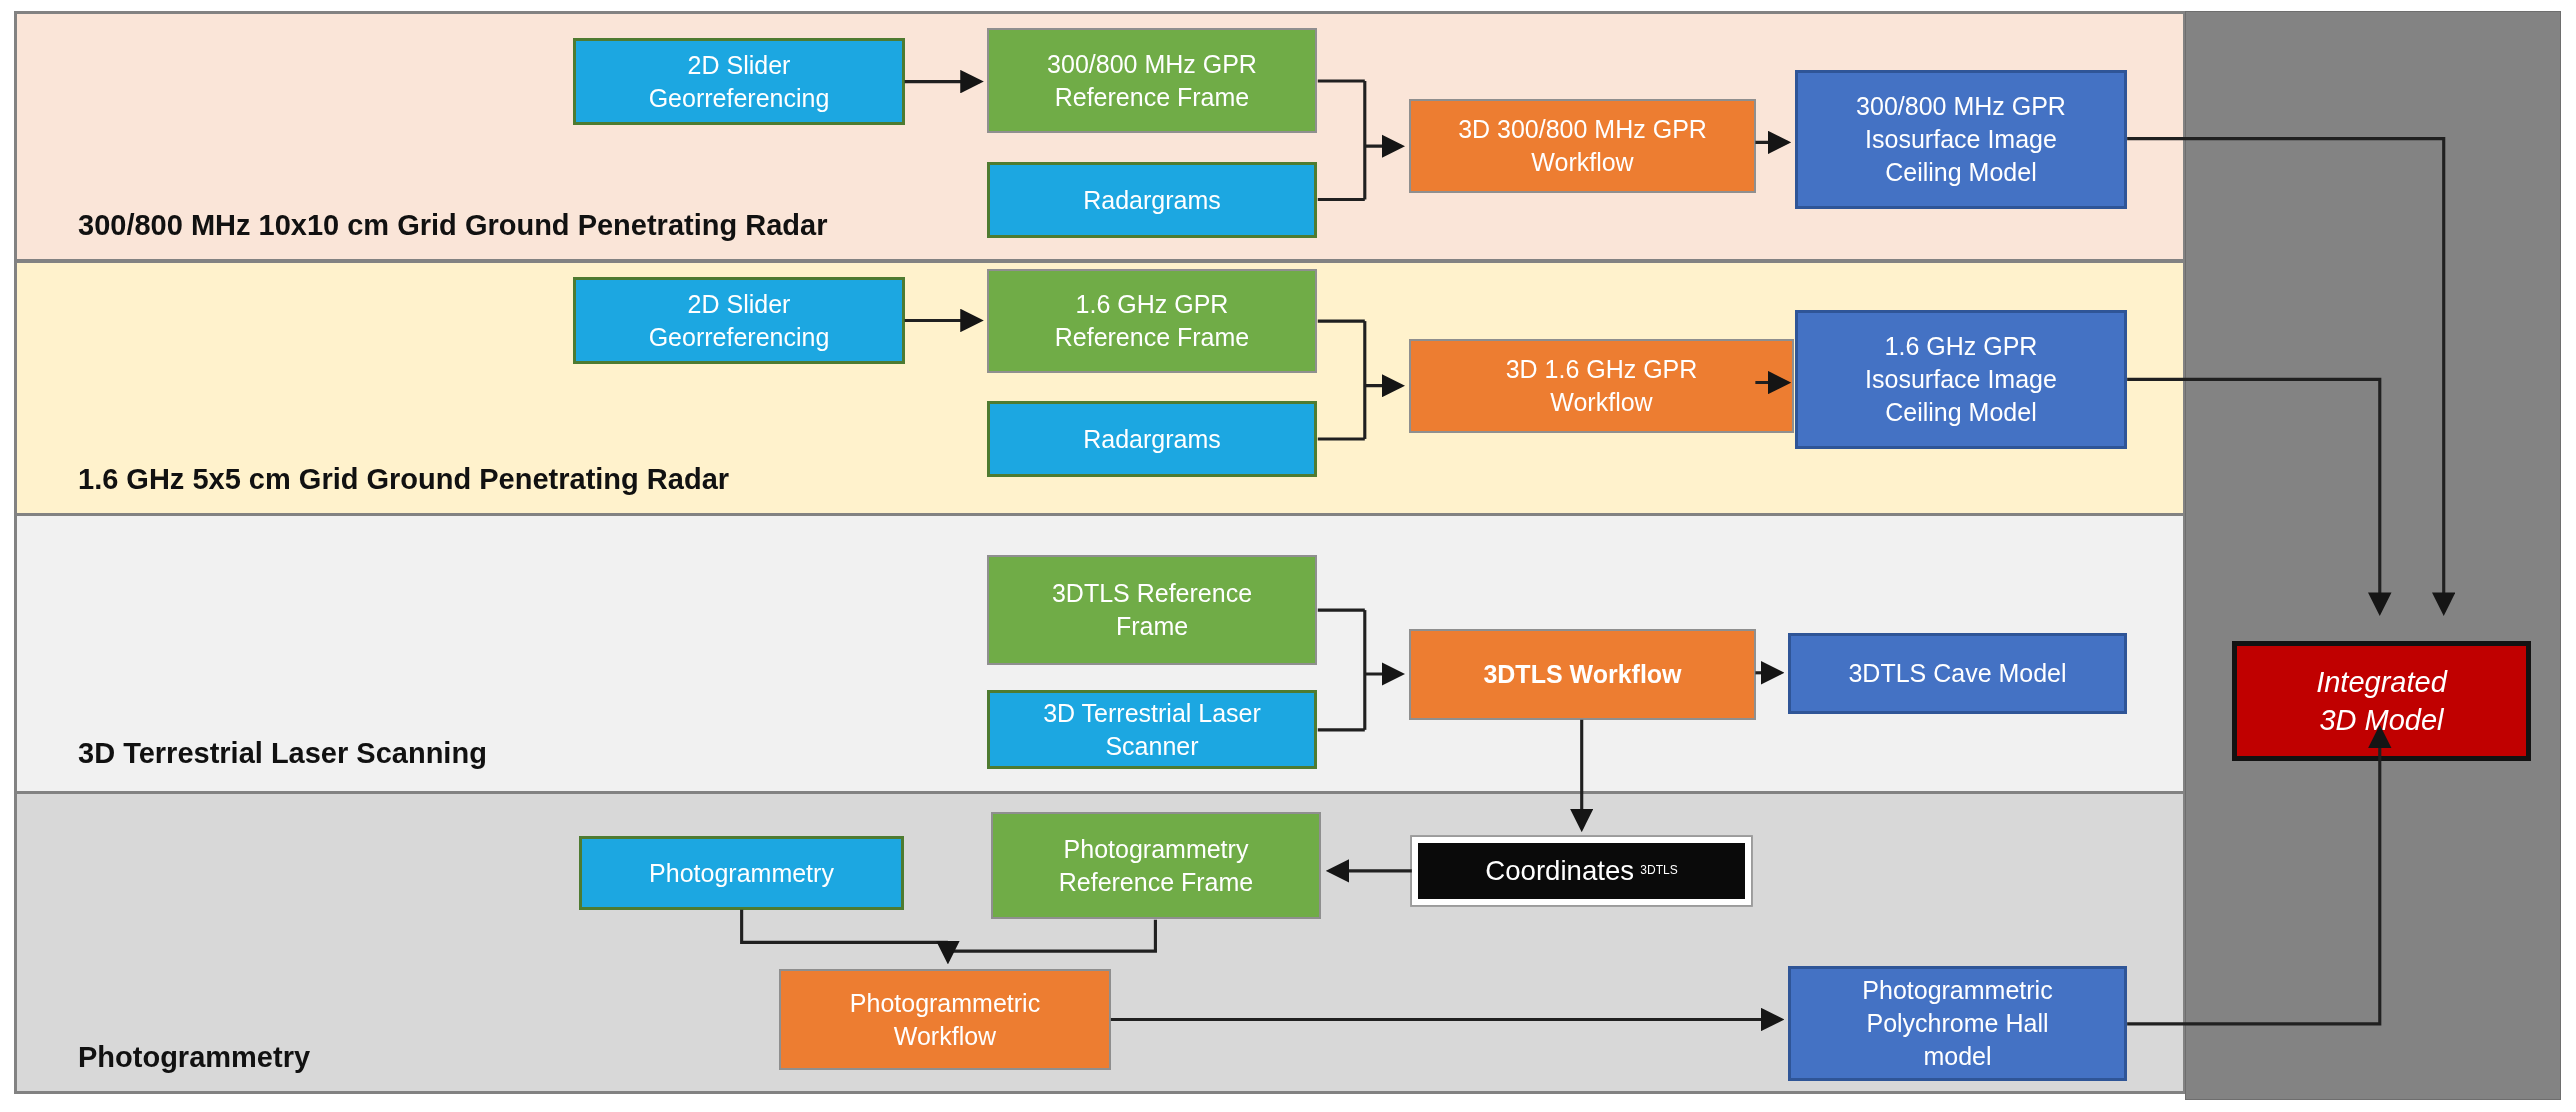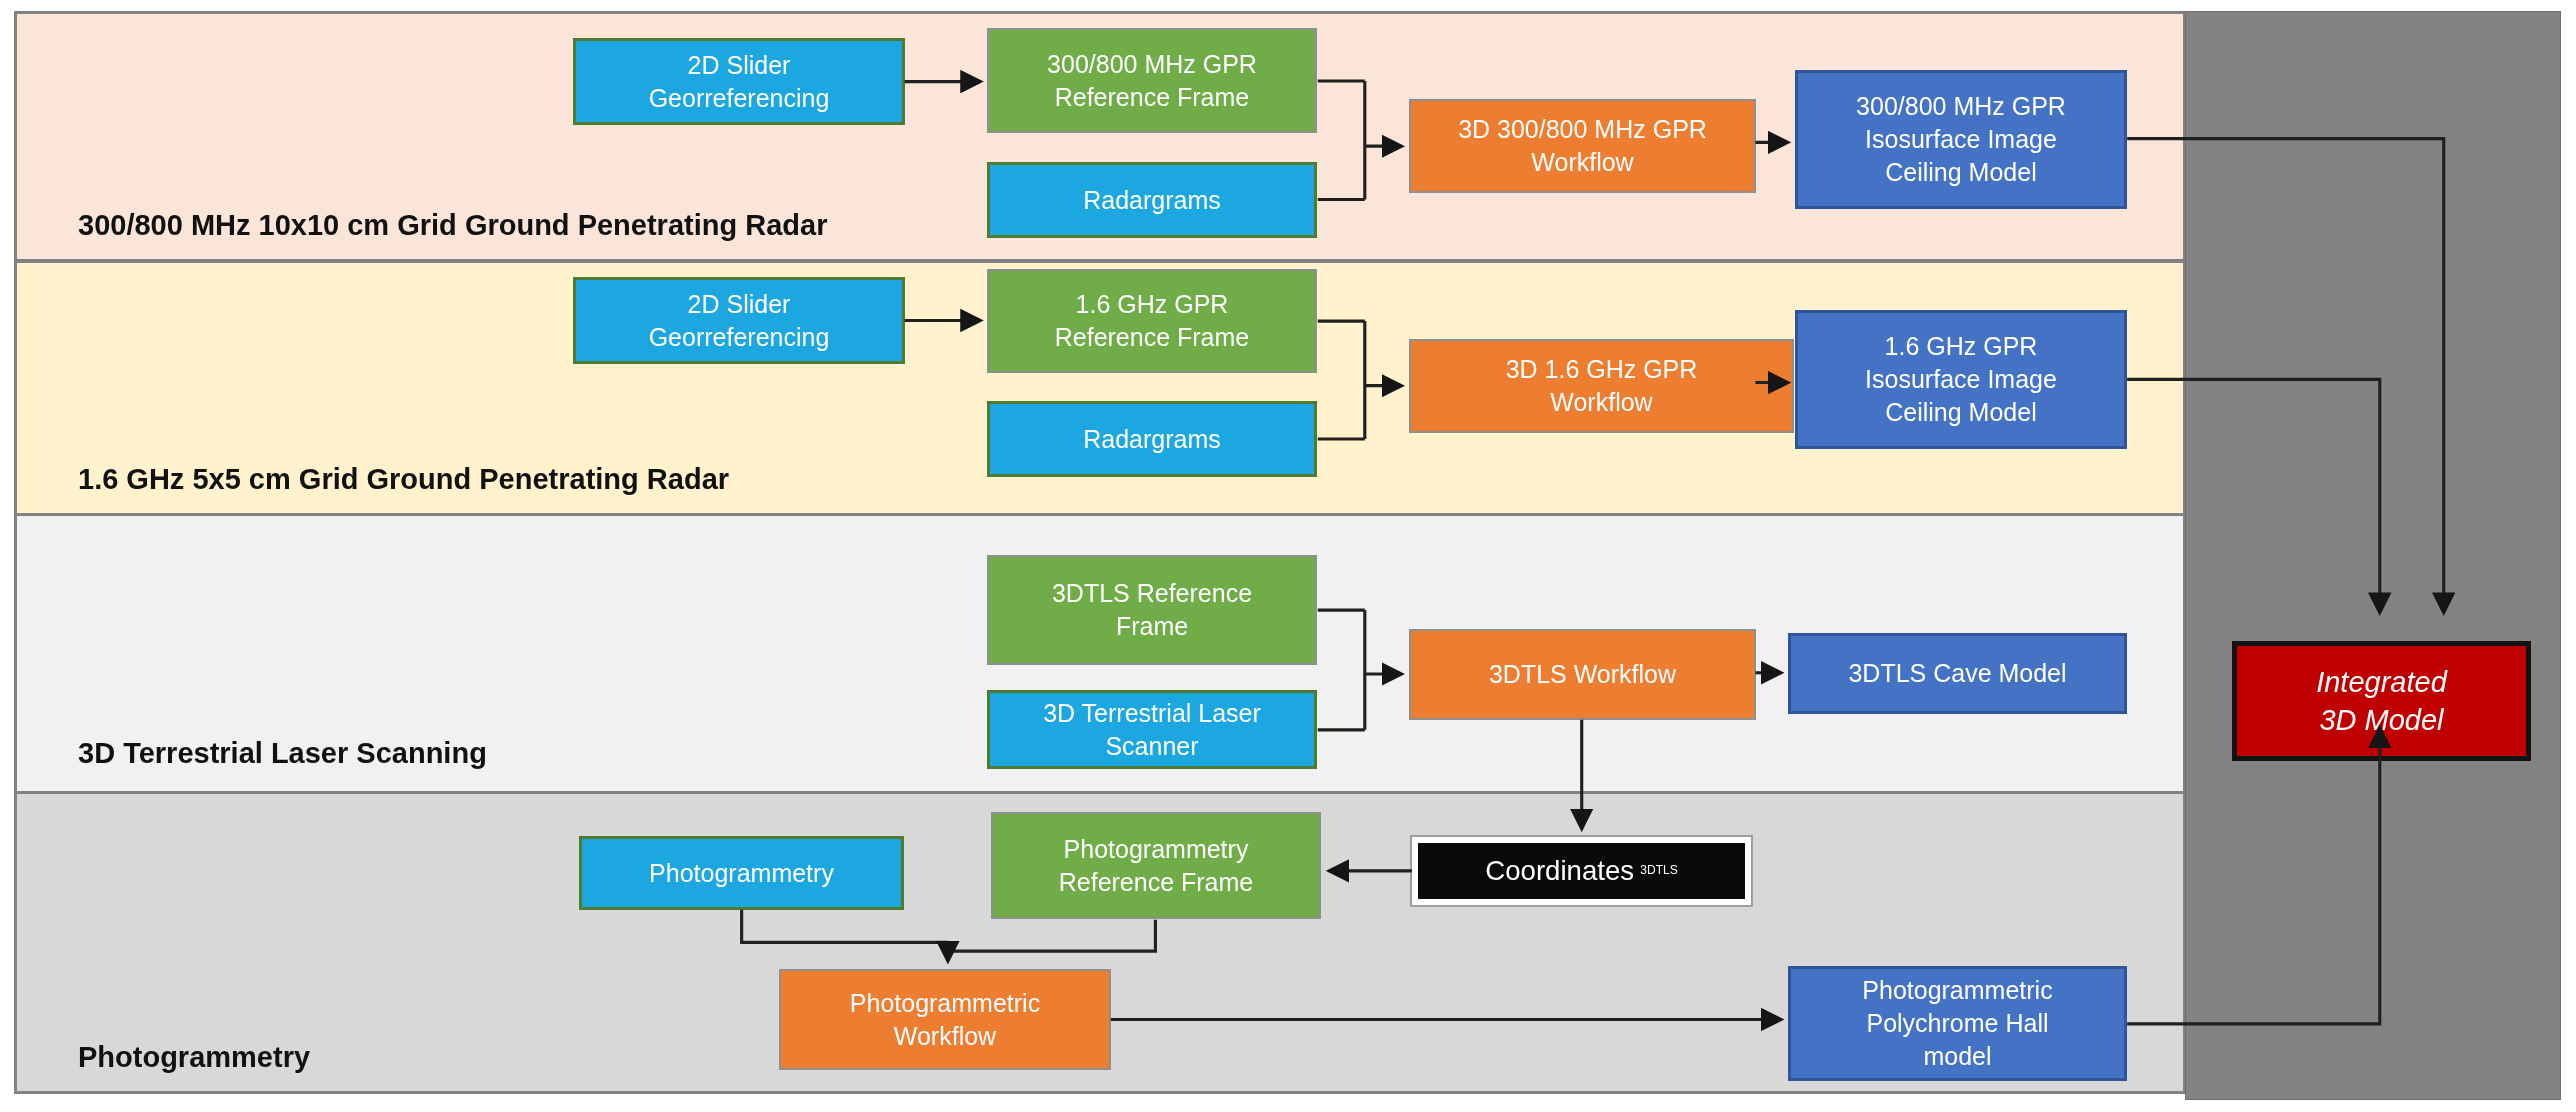--- a/index.html
+++ b/index.html
@@ -78,21 +78,21 @@
 Ceiling Model</span>
       </div>
       <div class="node green" style="left: 987px; top: 555px; width: 330px; height: 110px;">
         <span class="node-label">3DTLS Reference
 Frame</span>
       </div>
       <div class="node cyan" style="left: 987px; top: 690px; width: 330px; height: 79px; justify-content: center;">
         <span class="node-label">3D Terrestrial Laser
 Scanner</span>
       </div>
-      <div class="node orange" style="left: 1409px; top: 629px; width: 347px; height: 91px;">
+      <div class="node orange" style="left: 1409px; top: 629px; width: 347px; height: 91px; font-weight: bold;">
         <span class="node-label">3DTLS Workflow</span>
       </div>
       <div class="node dkblue" style="left: 1788px; top: 633px; width: 339px; height: 81px;">
         <span class="node-label">3DTLS Cave Model</span>
       </div>
       <div class="node cyan" style="left: 579px; top: 836px; width: 325px; height: 74px;">
         <span class="node-label">Photogrammetry</span>
       </div>
       <div class="node green" style="left: 991px; top: 812px; width: 330px; height: 107px;">
         <span class="node-label">Photogrammetry

